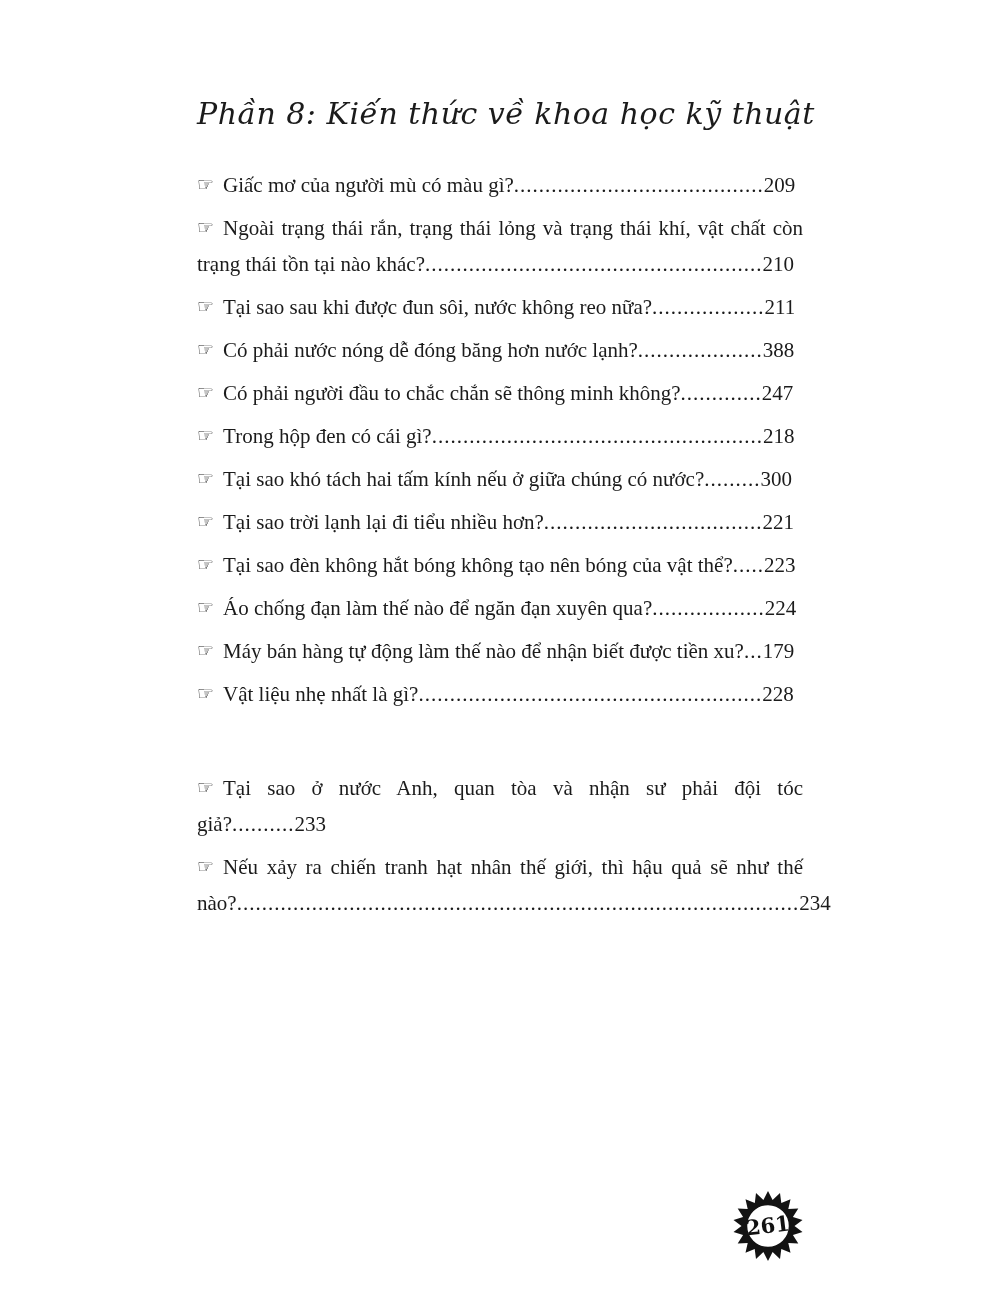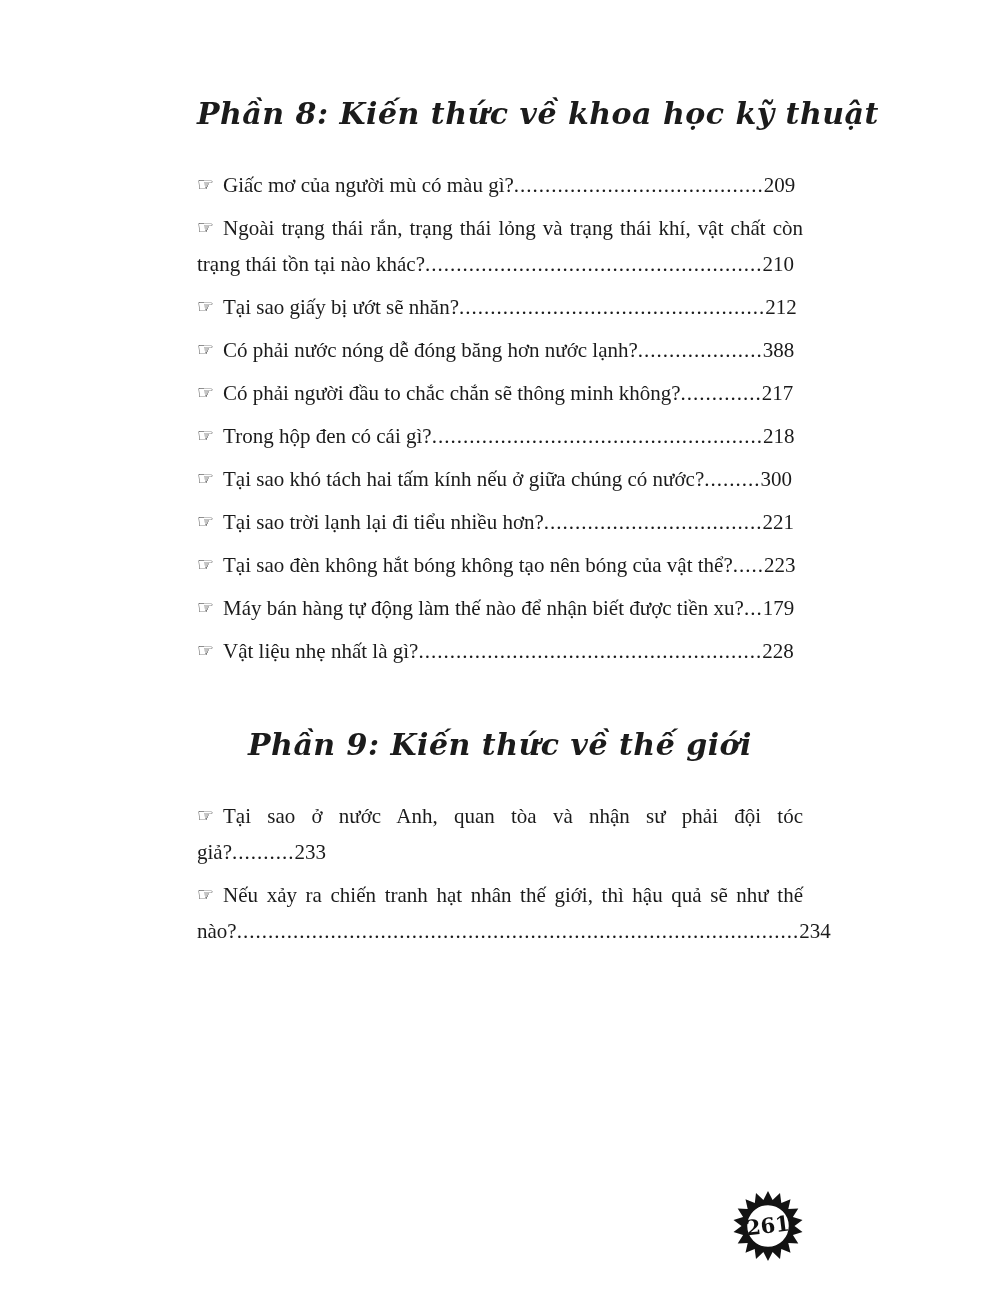--- a/index.html
+++ b/index.html
@@ -20,24 +20,24 @@
   }
   .content{
     position:absolute;
     left:197px;
     top:96px;
     width:606px;
   }
   .toc-section + .toc-section{margin-top:58px;}
   .heading{
     margin:0 0 36px 0;
-    text-align:center;
+    text-align:right;
     font-family:"DejaVu Serif","Liberation Serif",serif;
     font-style:italic;
-    font-weight:bold;
+    font-weight:normal;
     font-size:30px;
     letter-spacing:0.5px;
     white-space:nowrap;
   }
   .entry{
     margin:0 0 7px 0;
     font-size:21px;
     line-height:36px;
     text-align:justify;
     color:var(--ink);
@@ -76,46 +76,46 @@
 <div class="page">
 
   <div class="content" id="sections-root">
   <section class="toc-section">
     <h2 class="heading">Phần 8: Kiến thức về khoa học kỹ thuật</h2>
     <div class="entries">
   <p class="entry"><span class="hand">☞</span><span class="q">Giấc mơ của người mù có màu gì?</span><span class="dots">........................................</span><span class="num">209</span></p>
 
   <p class="entry"><span class="hand">☞</span><span class="q">Ngoài trạng thái rắn, trạng thái lỏng và trạng thái khí, vật chất còn trạng thái tồn tại nào khác?</span><span class="dots">......................................................</span><span class="num">210</span></p>
 
+  <p class="entry"><span class="hand">☞</span><span class="q">Tại sao sau khi được đun sôi, nước không reo nữa?</span><span class="dots">..................</span><span class="num">211</span></p>
 
-  <p class="entry"><span class="hand">☞</span><span class="q">Tại sao giấy bị ướt sẽ nhăn?</span><span class="dots">.................................................</span><span class="num">212</span></p>
 
   <p class="entry"><span class="hand">☞</span><span class="q">Có phải nước nóng dễ đóng băng hơn nước lạnh?</span><span class="dots">....................</span><span class="num">388</span></p>
 
 
-  <p class="entry"><span class="hand">☞</span><span class="q">Có phải người đầu to chắc chắn sẽ thông minh không?</span><span class="dots">.............</span><span class="num">217</span></p>
+  <p class="entry"><span class="hand">☞</span><span class="q">Có phải người đầu to chắc chắn sẽ thông minh không?</span><span class="dots">.............</span><span class="num">247</span></p>
 
   <p class="entry"><span class="hand">☞</span><span class="q">Trong hộp đen có cái gì?</span><span class="dots">.....................................................</span><span class="num">218</span></p>
 
   <p class="entry"><span class="hand">☞</span><span class="q">Tại sao khó tách hai tấm kính nếu ở giữa chúng có nước?</span><span class="dots">.........</span><span class="num">300</span></p>
 
   <p class="entry"><span class="hand">☞</span><span class="q">Tại sao trời lạnh lại đi tiểu nhiều hơn?</span><span class="dots">...................................</span><span class="num">221</span></p>
 
 
   <p class="entry"><span class="hand">☞</span><span class="q">Tại sao đèn không hắt bóng không tạo nên bóng của vật thể?</span><span class="dots">.....</span><span class="num">223</span></p>
 
+  <p class="entry"><span class="hand">☞</span><span class="q">Áo chống đạn làm thế nào để ngăn đạn xuyên qua?</span><span class="dots">..................</span><span class="num">224</span></p>
 
   <p class="entry"><span class="hand">☞</span><span class="q">Máy bán hàng tự động làm thế nào để nhận biết được tiền xu?</span><span class="dots">...</span><span class="num">179</span></p>
 
   <p class="entry"><span class="hand">☞</span><span class="q">Vật liệu nhẹ nhất là gì?</span><span class="dots">.......................................................</span><span class="num">228</span></p>
 </div>
   </section>
 
   <section class="toc-section">
-    <h2 class="heading">Phần 9: Kiến thức về thế giới</h2>
     <div class="entries">
   <p class="entry"><span class="hand">☞</span><span class="q">Tại sao ở nước Anh, quan tòa và nhận sư phải đội tóc giả?</span><span class="dots">..........</span><span class="num">233</span></p>
 
   <p class="entry"><span class="hand">☞</span><span class="q">Nếu xảy ra chiến tranh hạt nhân thế giới, thì hậu quả sẽ như thế nào?</span><span class="dots">..........................................................................................</span><span class="num">234</span></p>
 </div>
   </section>
 </div>
 
   <div class="badge">
     <svg width="72" height="72" viewBox="0 0 72 72" aria-hidden="true">

